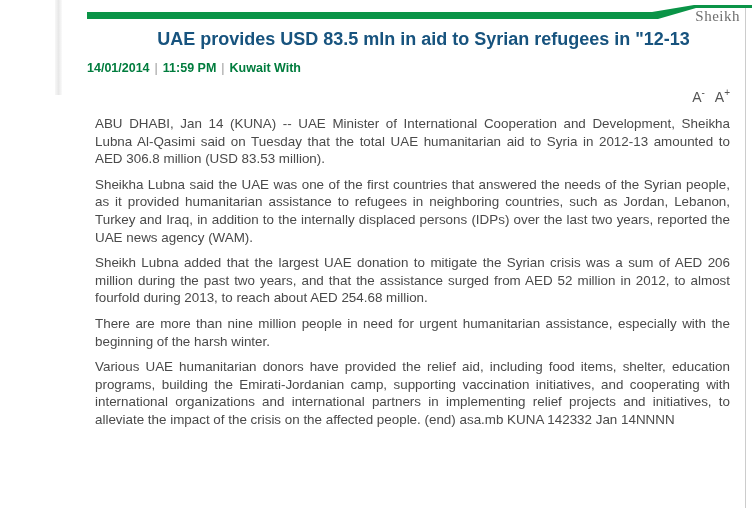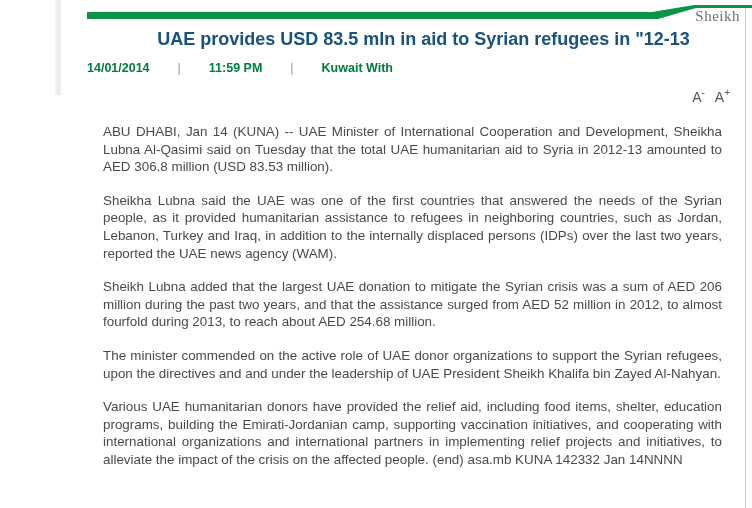--- a/index.html
+++ b/index.html
@@ -32,21 +32,21 @@
   }
 
   .headline {
     position: absolute; left: 98px; top: 29px; width: 651px;
     margin: 0; text-align: center;
     font-size: 18px; font-weight: bold; color: #17537e;
   }
 
   .meta {
     position: absolute; left: 87px; top: 61px;
-    display: flex; align-items: baseline; gap: 28px;
+    display: flex; align-items: baseline; gap: 5px;
     font-size: 12.5px; font-weight: bold; color: #007c3d;
   }
   .meta .sep { color: #9a9a9a; font-weight: normal; }
 
   .font-controls {
     position: absolute; top: 87px; right: 22px;
     display: flex; gap: 10px;
     color: #555555; font-size: 14px;
   }
   .font-controls button {
@@ -54,21 +54,21 @@
     color: #555555; font-size: 14px; cursor: pointer;
     font-family: "Liberation Sans", sans-serif;
   }
   .font-controls sup { font-size: 10px; }
 
   .article-body {
     position: absolute; left: 87px; top: 107px; width: 651px;
     font-size: 13.4px; line-height: 17.6px; color: #4a4a4a;
     text-align: justify;
   }
-  .article-body p { margin: 16px; }
+  .article-body p { margin: 8px; }
 </style>
 </head>
 <body>
 
 <div class="page">
 
   <div class="left-artifact"></div>
   <div class="right-border"></div>
 
   <svg class="ribbon" viewBox="0 0 752 24" xmlns="http://www.w3.org/2000/svg" aria-hidden="true">
@@ -93,17 +93,17 @@
     </button>
     <button>
       <span>A</span><sup>+</sup>
     </button>
   </div>
 
   <div class="article-body">
     <p>ABU DHABI, Jan 14 (KUNA) -- UAE Minister of International Cooperation and Development, Sheikha Lubna Al-Qasimi said on Tuesday that the total UAE humanitarian aid to Syria in 2012-13 amounted to AED 306.8 million (USD 83.53 million).</p>
     <p>Sheikha Lubna said the UAE was one of the first countries that answered the needs of the Syrian people, as it provided humanitarian assistance to refugees in neighboring countries, such as Jordan, Lebanon, Turkey and Iraq, in addition to the internally displaced persons (IDPs) over the last two years, reported the UAE news agency (WAM).</p>
     <p>Sheikh Lubna added that the largest UAE donation to mitigate the Syrian crisis was a sum of AED 206 million during the past two years, and that the assistance surged from AED 52 million in 2012, to almost fourfold during 2013, to reach about AED 254.68 million.</p>
-    <p>The minister commended on the active role of UAE donor organizations to support the Syrian refugees, upon the directives and and under the leadership of UAE President Sheikh Khalifa bin Zayed Al-Nahyan.</p>
+    <p>There are more than nine million people in need for urgent humanitarian assistance, especially with the beginning of the harsh winter.</p>
     <p>Various UAE humanitarian donors have provided the relief aid, including food items, shelter, education programs, building the Emirati-Jordanian camp, supporting vaccination initiatives, and cooperating with international organizations and international partners in implementing relief projects and initiatives, to alleviate the impact of the crisis on the affected people. (end) asa.mb KUNA 142332 Jan 14NNNN</p>
   </div>
 
 </div>
 
 </body></html>

